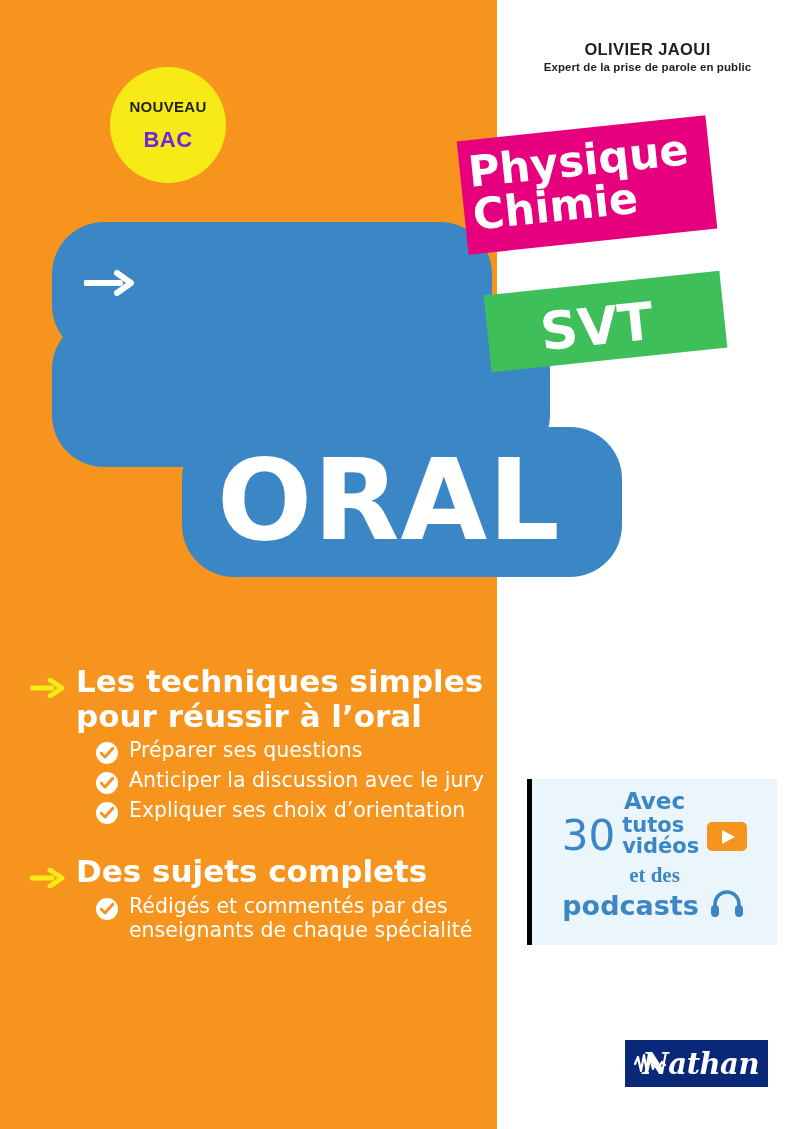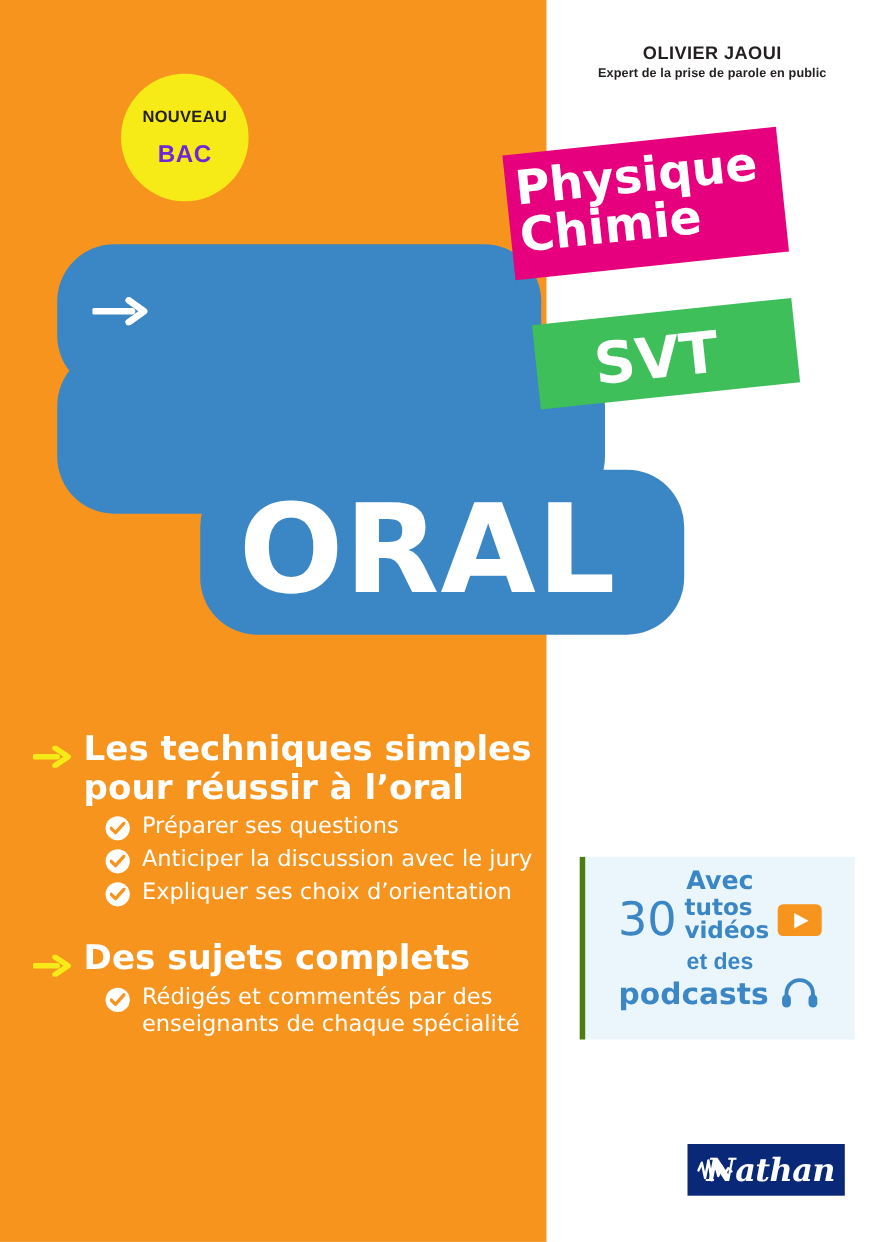--- a/index.html
+++ b/index.html
@@ -259,21 +259,21 @@
   .block-2 { margin-top: 30px; }
 
   
   .promo {
     position: absolute;
     left: 527px;
     top: 779px;
     width: 245px;
     height: 166px;
     background: #eaf6fb;
-    border-left: 5px solid #4d7c0f;
+    border-left: 5px solid #000000;
     text-align: center;
   }
   .promo-avec {
     margin-top: 9px;
     color: #3b86c4;
     font-size: 23px;
     font-weight: bold;
     font-family: "DejaVu Sans", sans-serif;
   }
   .promo-row {
@@ -313,21 +313,21 @@
     top: 8px;
     border-left: 13px solid #ffffff;
     border-top: 7px solid transparent;
     border-bottom: 7px solid transparent;
   }
   .promo-etdes {
     color: #3b86c4;
     font-size: 21px;
     font-weight: bold;
     margin-top: 6px;
-    font-family: Liberation Sans, sans-serif;
+    font-family: Liberation Serif, serif;
   }
   .promo-row2 {
     display: flex;
     align-items: center;
     justify-content: center;
     margin-top: 0px;
   }
   .promo-podcasts {
     color: #3b86c4;
     font-size: 27px;

